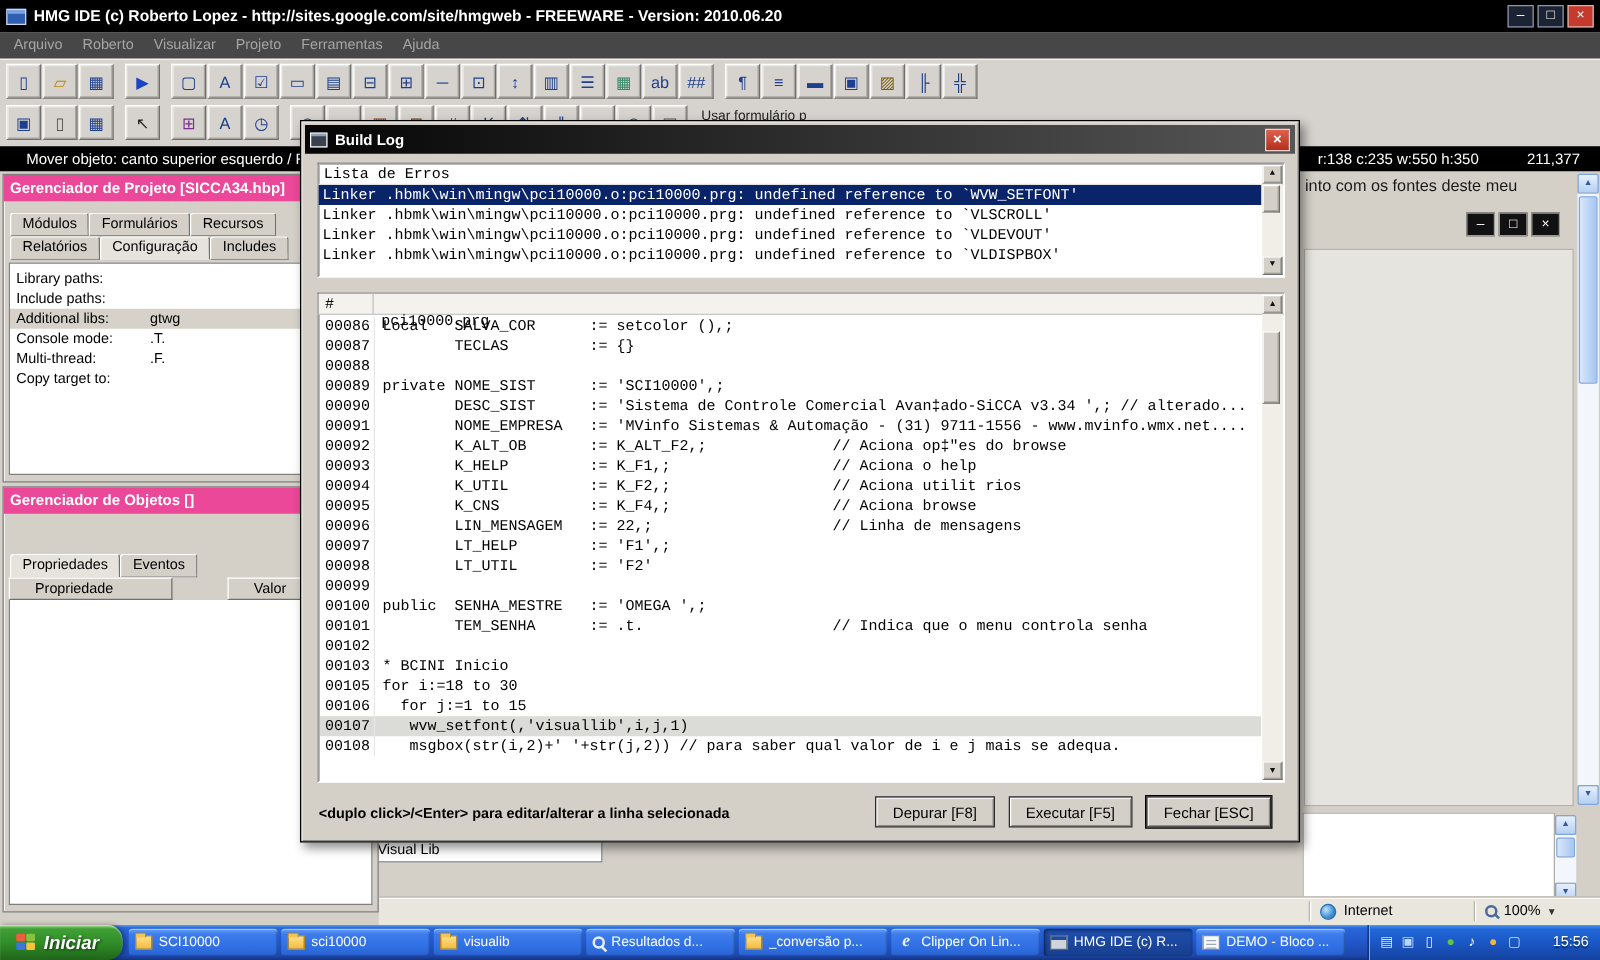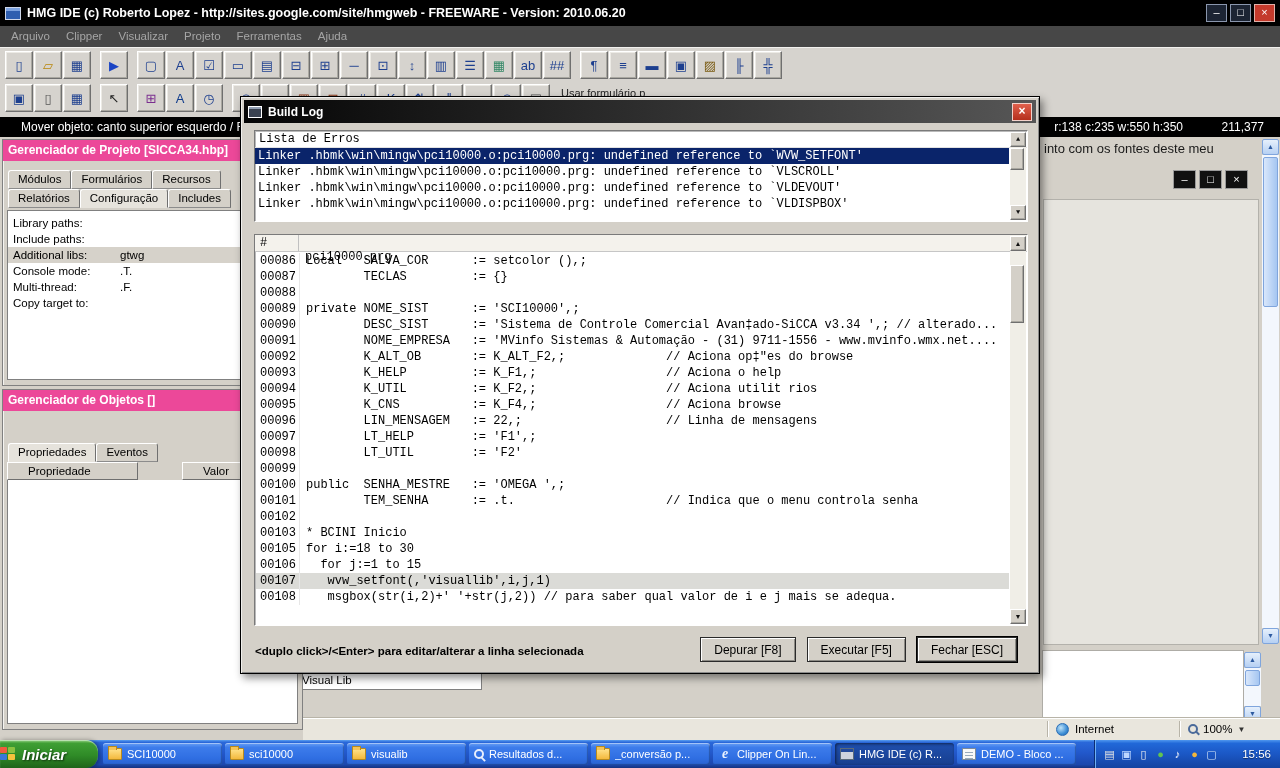--- a/index.html
+++ b/index.html
@@ -105,21 +105,21 @@
   .ie-sep{width:1px;height:16px;background:#b8b4a8;box-shadow:1px 0 0 #fff;flex:none;}
   #ie-zone{width:131px;display:flex;align-items:center;gap:6px;font-size:11.5px;padding-left:8px;flex:none;}
   .globe{width:13px;height:13px;border-radius:50%;background:radial-gradient(circle at 35% 35%,#bfe3f8,#3e8fd6 60%,#1c5fa8);border:1px solid #2a6db5;flex:none;}
   #ie-zoom{width:100px;display:flex;align-items:center;gap:5px;font-size:11.5px;padding-left:8px;flex:none;}
   .magnifier{width:10px;height:10px;border:2px solid #4a6a9a;border-radius:50%;position:relative;flex:none;}
   .magnifier::after{content:"";position:absolute;width:5px;height:2px;background:#4a6a9a;transform:rotate(45deg);right:-4px;bottom:-2px;}
   .zoom-chev{font-size:8px;color:#333;}
 
   
   #taskbar{position:absolute;left:0;top:740px;width:1280px;height:28px;background:linear-gradient(180deg,#5aa0f0 0%,#2a68da 8%,#2258cb 45%,#1c47ad 88%,#15337f 100%);display:flex;z-index:100;}
-  #start-button{width:98px;height:28px;border-radius:0 12px 12px 0;background:linear-gradient(180deg,#8fce7d 0%,#3f9f34 12%,#2f8b27 55%,#1f641a 100%);display:flex;align-items:center;gap:6px;padding-left:0;box-shadow:inset 0 1px 1px rgba(255,255,255,.5),2px 0 4px rgba(0,0,0,.35);flex:none;}
+  #start-button{width:98px;height:28px;border-radius:0 12px 12px 0;background:linear-gradient(180deg,#8fce7d 0%,#3f9f34 12%,#2f8b27 55%,#1f641a 100%);display:flex;align-items:center;gap:6px;padding-left:13px;box-shadow:inset 0 1px 1px rgba(255,255,255,.5),2px 0 4px rgba(0,0,0,.35);flex:none;}
   #start-label{color:#fff;font-weight:bold;font-style:italic;font-size:15px;text-shadow:1px 1px 2px rgba(0,0,0,.6);}
   .winflag{width:16px;height:14px;display:grid;grid-template-columns:7px 7px;grid-template-rows:6px 6px;gap:1px;flex:none;}
   .winflag i{border-radius:1px;display:block;}
   .wf1{background:#ef5c3e;}.wf2{background:#8ac240;}.wf3{background:#3b77d8;}.wf4{background:#f5c33c;}
   #task-items{display:flex;align-items:center;gap:3px;padding-left:5px;flex:1;overflow:hidden;}
   .task-item{width:119px;height:22px;border-radius:3px;background:linear-gradient(180deg,#69a0f5 0%,#3d7ceb 20%,#2f6ee2 70%,#2a62cf 100%);box-shadow:inset 0 1px 0 rgba(255,255,255,.4),inset -1px -1px 1px rgba(0,0,0,.25);display:flex;align-items:center;gap:5px;padding:0 5px;color:#fff;font-size:11px;flex:none;}
   .task-item.active{background:linear-gradient(180deg,#1f4fae,#183f8f);box-shadow:inset 1px 1px 3px rgba(0,0,0,.55);}
   .task-label{white-space:nowrap;overflow:hidden;flex:1;}
   .ticon{width:14px;height:12px;flex:none;position:relative;display:inline-block;}
   .ticon-folder{background:linear-gradient(#ffe28a,#f3b93d);border:1px solid #b78a1f;border-radius:1px;}
@@ -143,21 +143,21 @@
   <span id="window-title">HMG IDE (c) Roberto Lopez - http://sites.google.com/site/hmgweb - FREEWARE - Version: 2010.06.20</span>
   <span class="cap-btns">
     <span class="cap-btn">–</span>
     <span class="cap-btn">□</span>
     <span class="cap-btn close">×</span>
   </span>
 </div>
 
 <div id="menubar">
     <span class="menu-item">Arquivo</span>
-    <span class="menu-item">Clipper</span>
+    <span class="menu-item">Roberto</span>
     <span class="menu-item">Visualizar</span>
     <span class="menu-item">Projeto</span>
     <span class="menu-item">Ferramentas</span>
     <span class="menu-item">Ajuda</span>
   </div>
 
 <div id="toolbar">
   <div class="tb-row" id="tb-row1">
       <button class="tb-btn">
         <span class="tb-ico" style="color: rgb(29, 63, 143);">▯</span>

